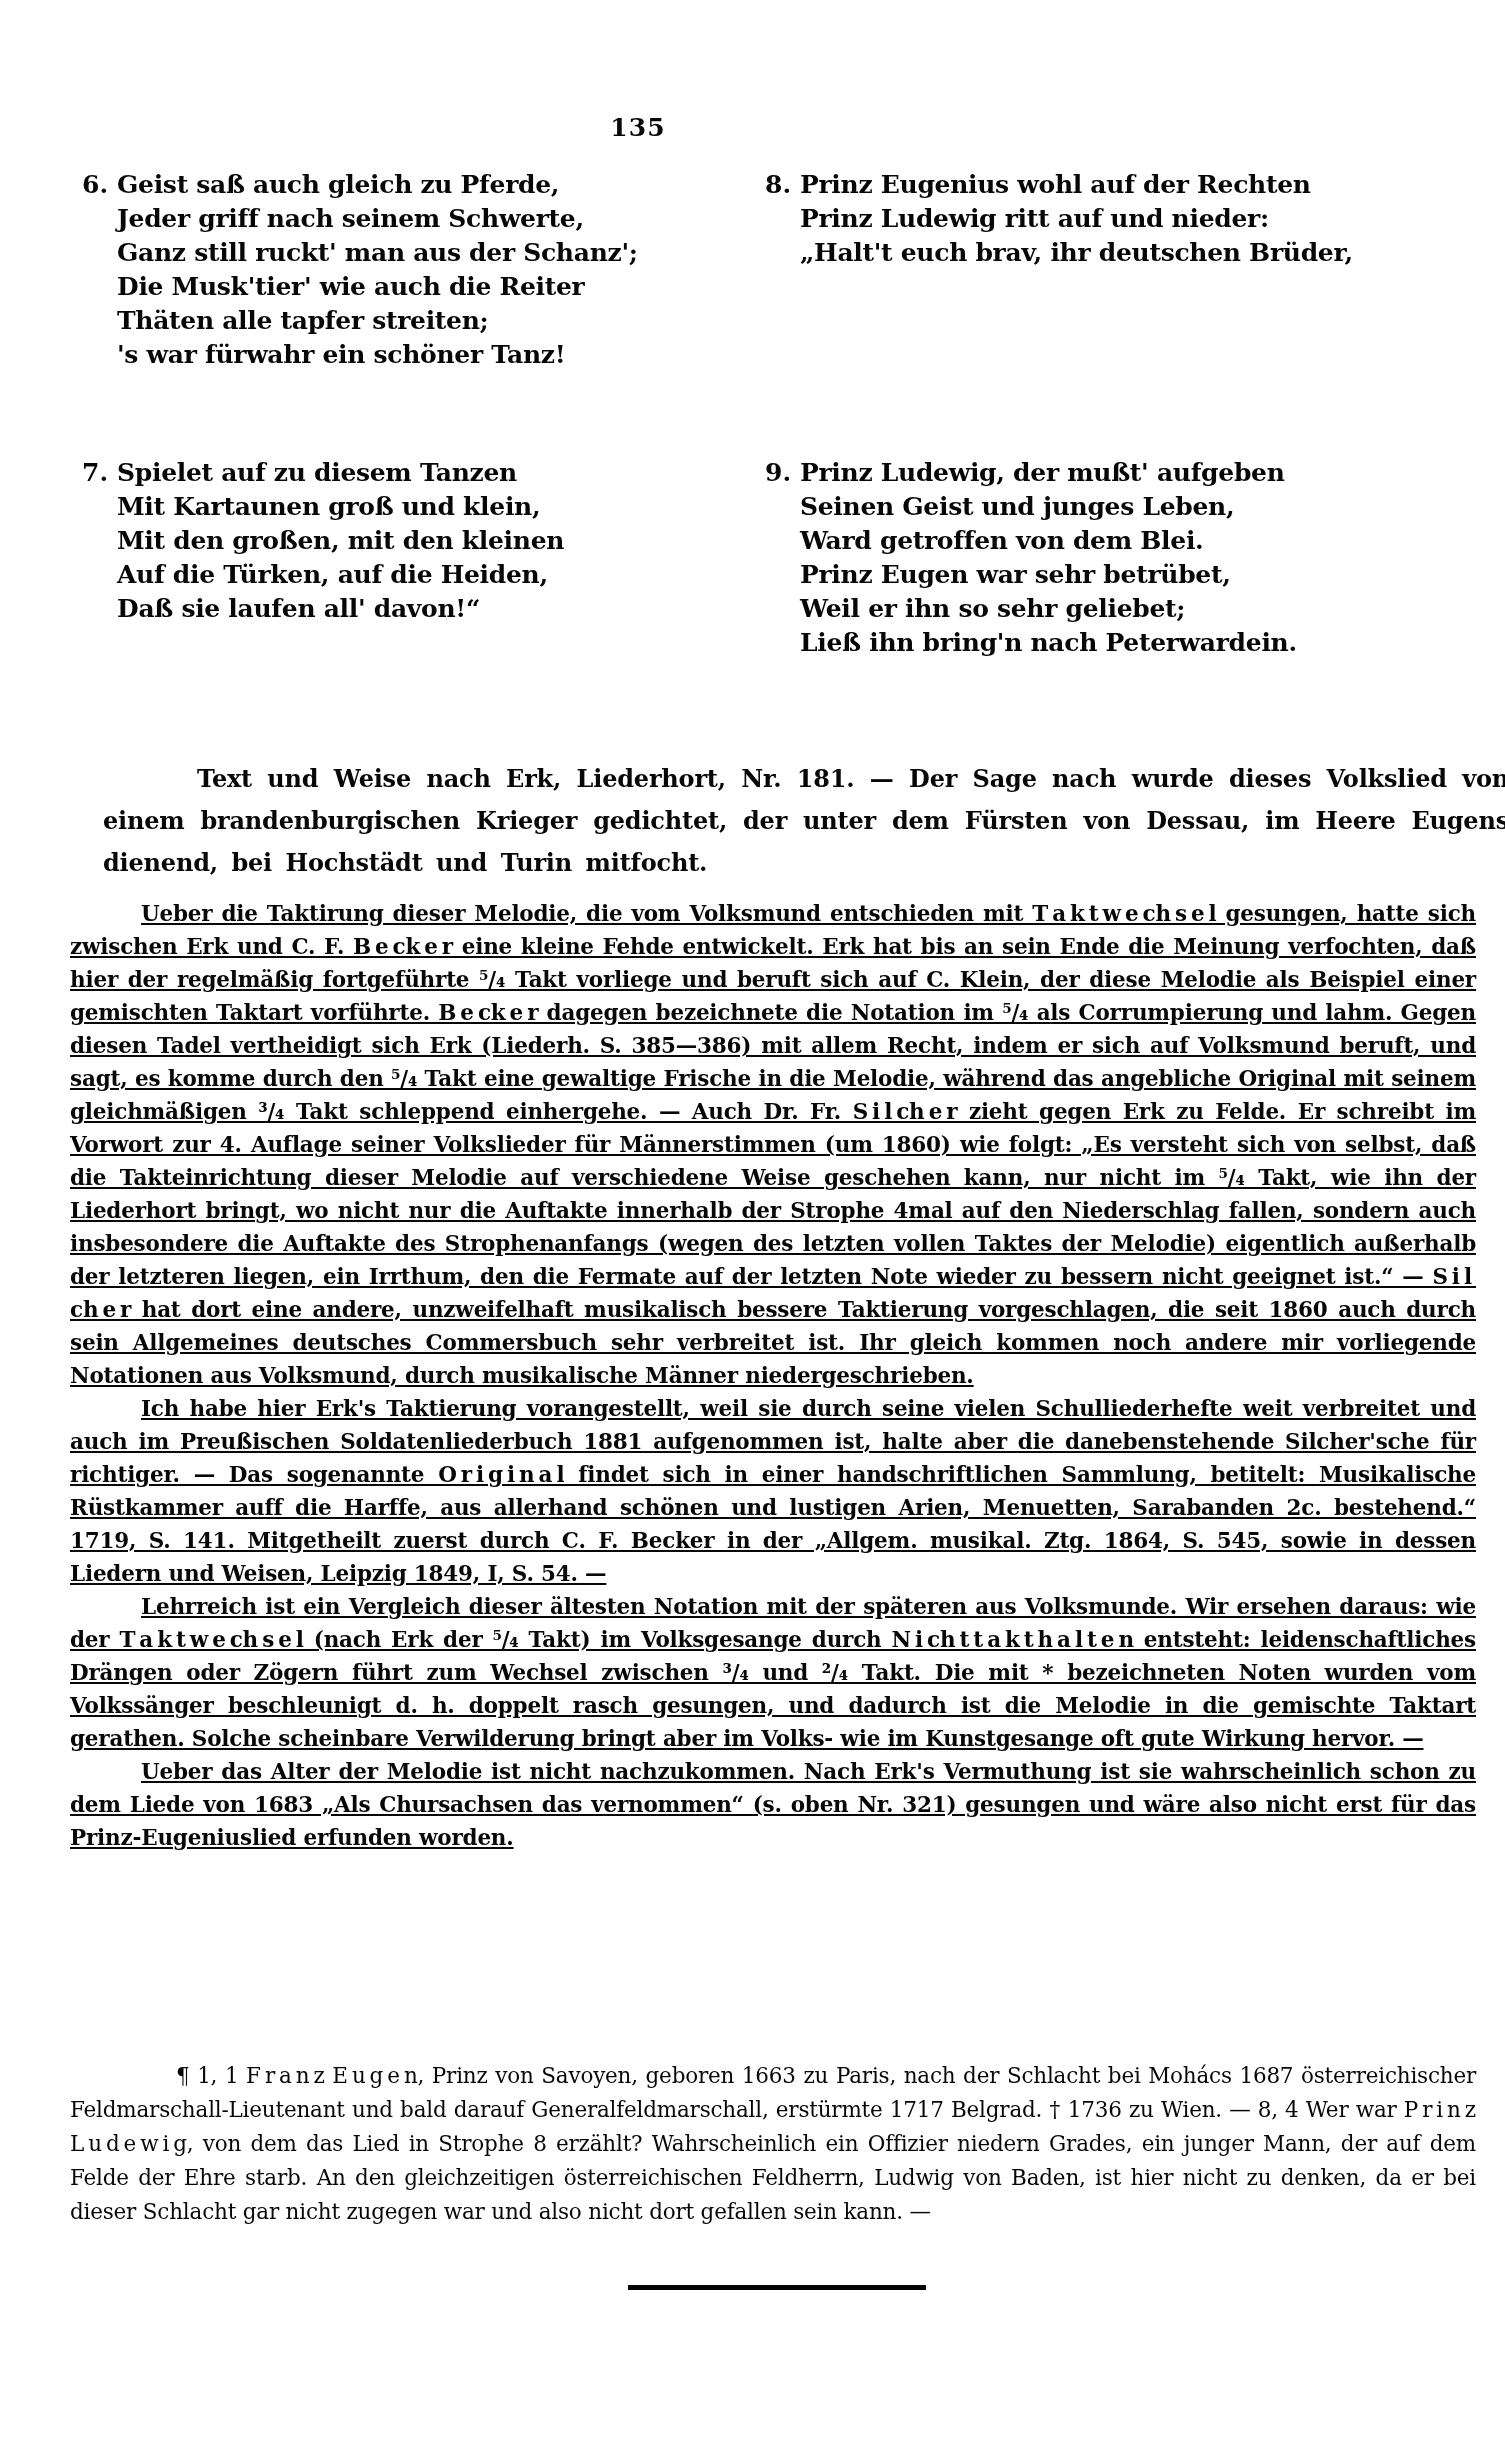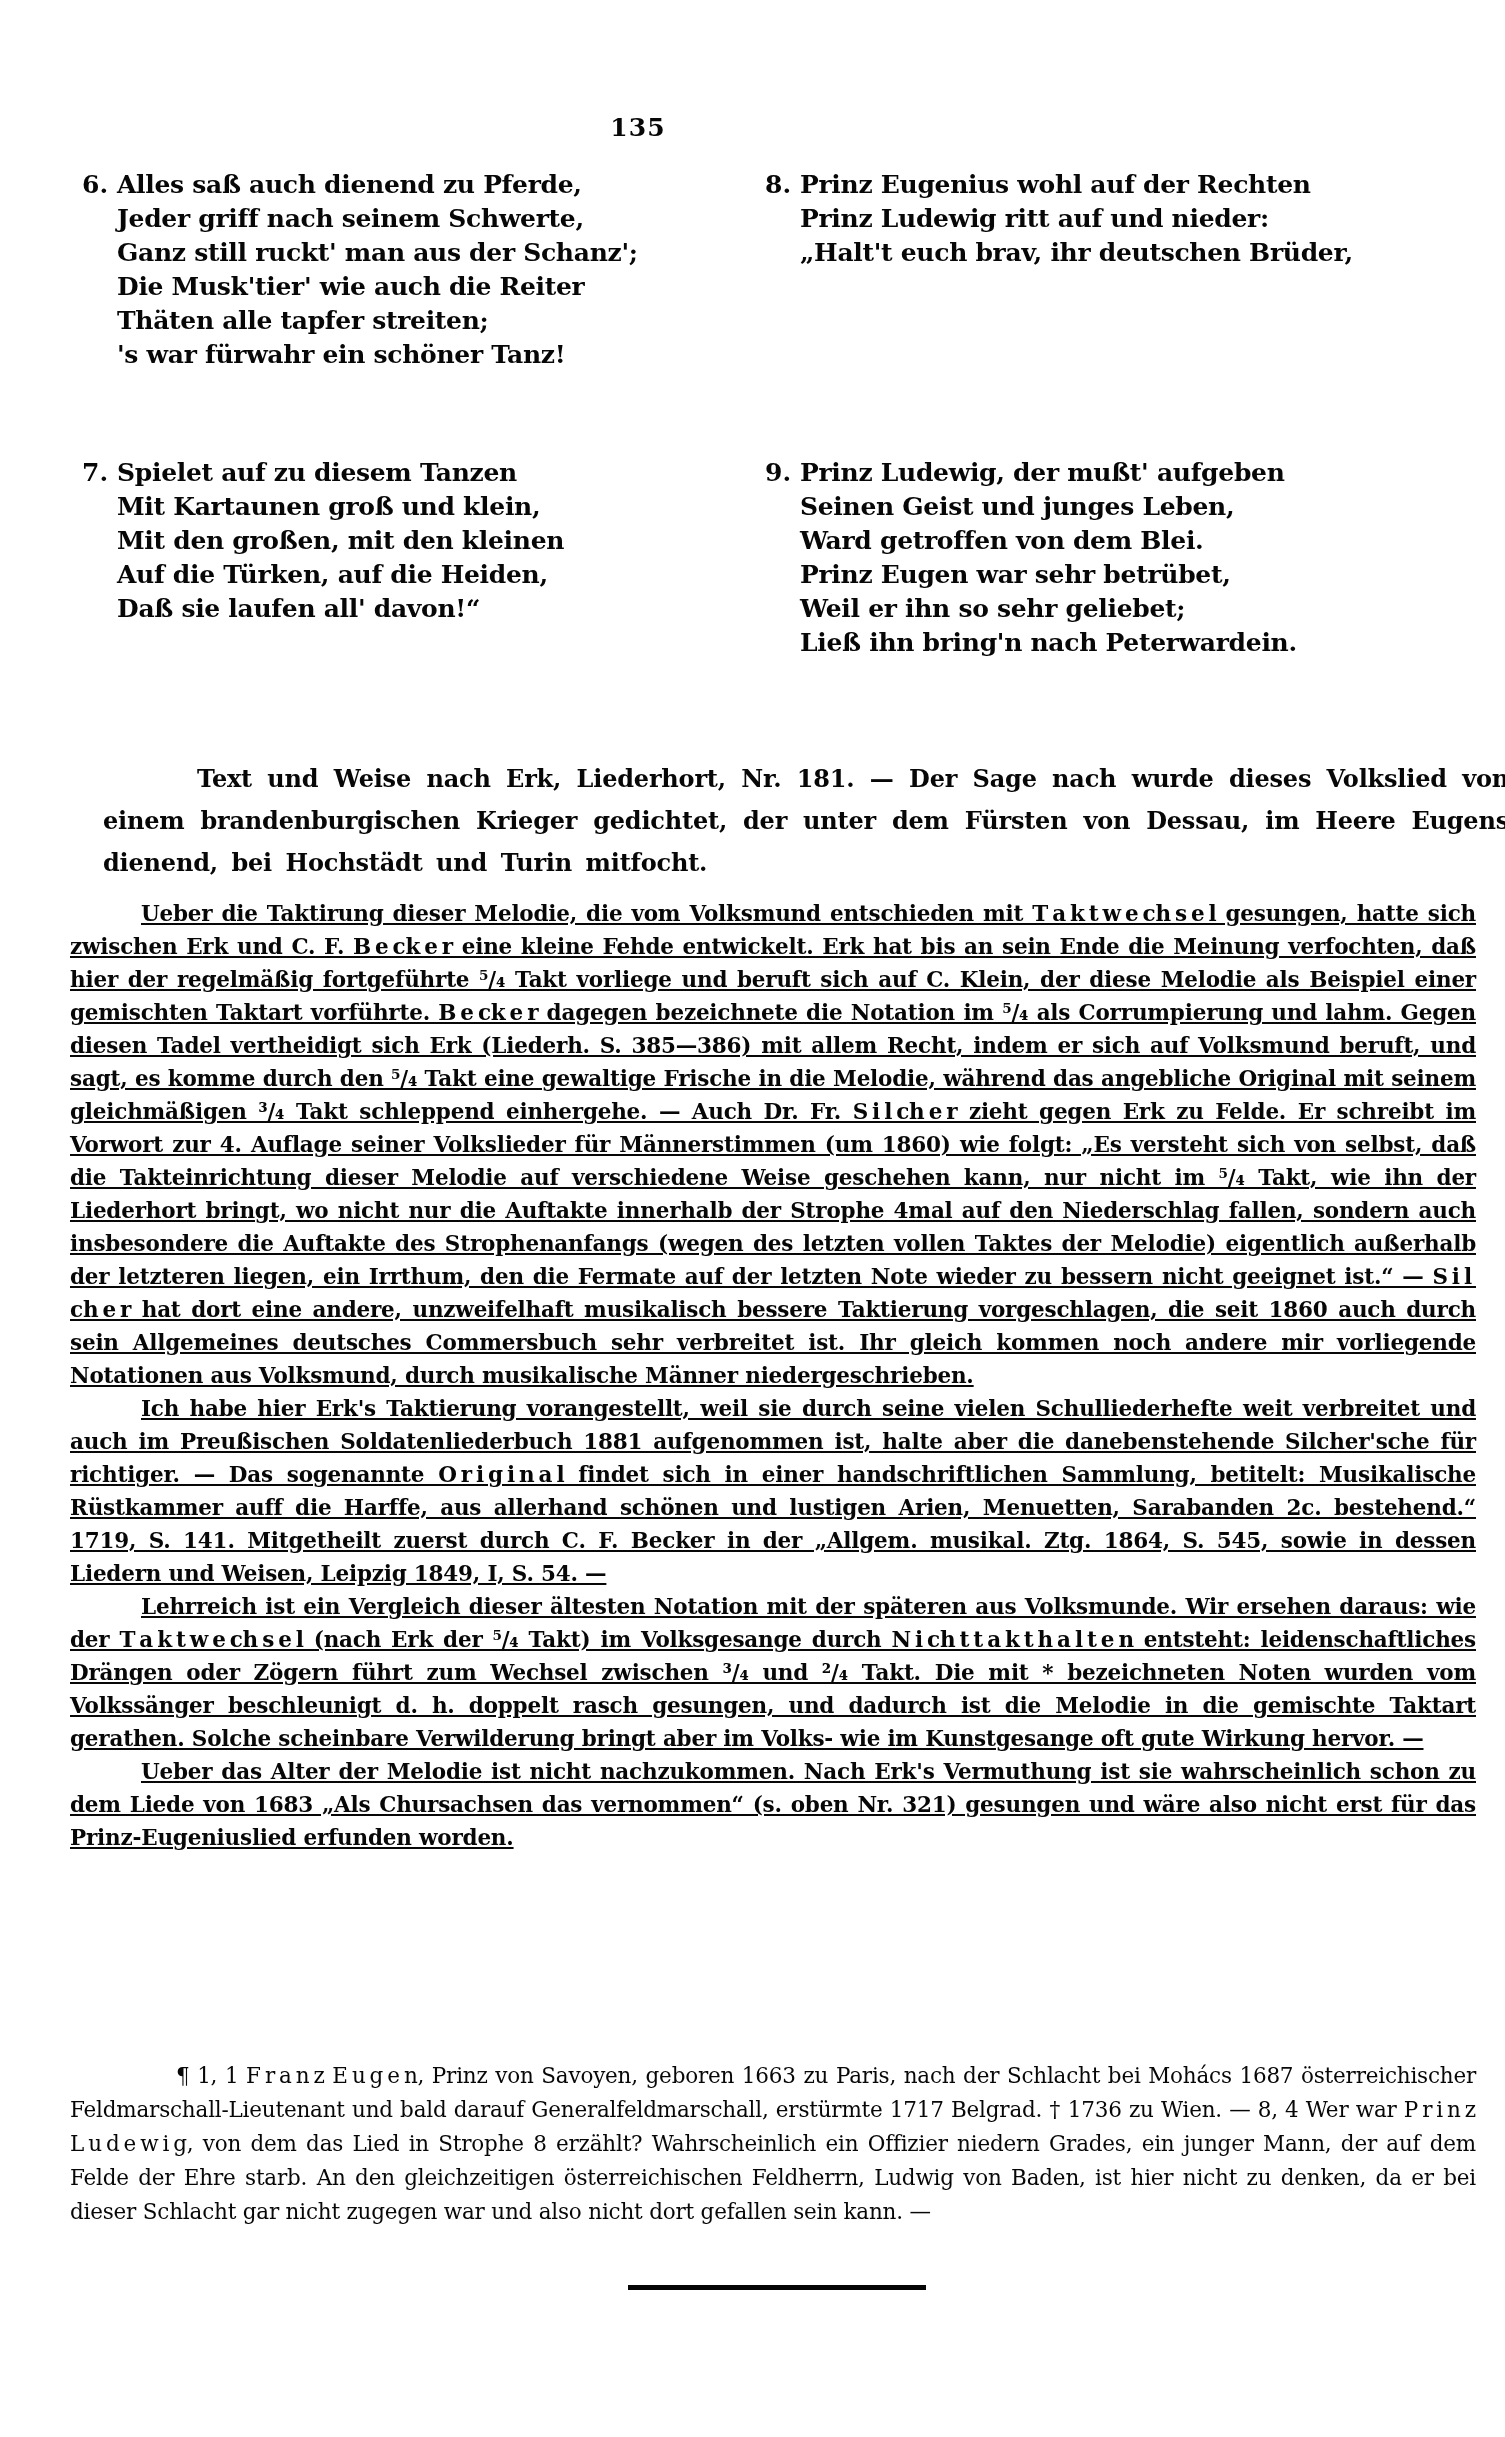--- a/index.html
+++ b/index.html
@@ -56,21 +56,21 @@
 <body>
 
 <div class="page">
 
   <div class="page-number">135</div>
 
   <div class="verse-row row-1">
     <div class="verse">
       <span class="vnum">6.</span>
       <div class="vlines">
-        <div class="vline">Alles saß auch dienend zu Pferde,</div>
+        <div class="vline">Geist saß auch gleich zu Pferde,</div>
         <div class="vline">Jeder griff nach seinem Schwerte,</div>
         <div class="vline">Ganz still ruckt' man aus der Schanz';</div>
         <div class="vline">Die Musk'tier' wie auch die Reiter</div>
         <div class="vline">Thäten alle tapfer streiten;</div>
         <div class="vline">'s war fürwahr ein schöner Tanz!</div>
       </div>
     </div>
     <div class="verse right">
       <span class="vnum">8.</span>
       <div class="vlines">

